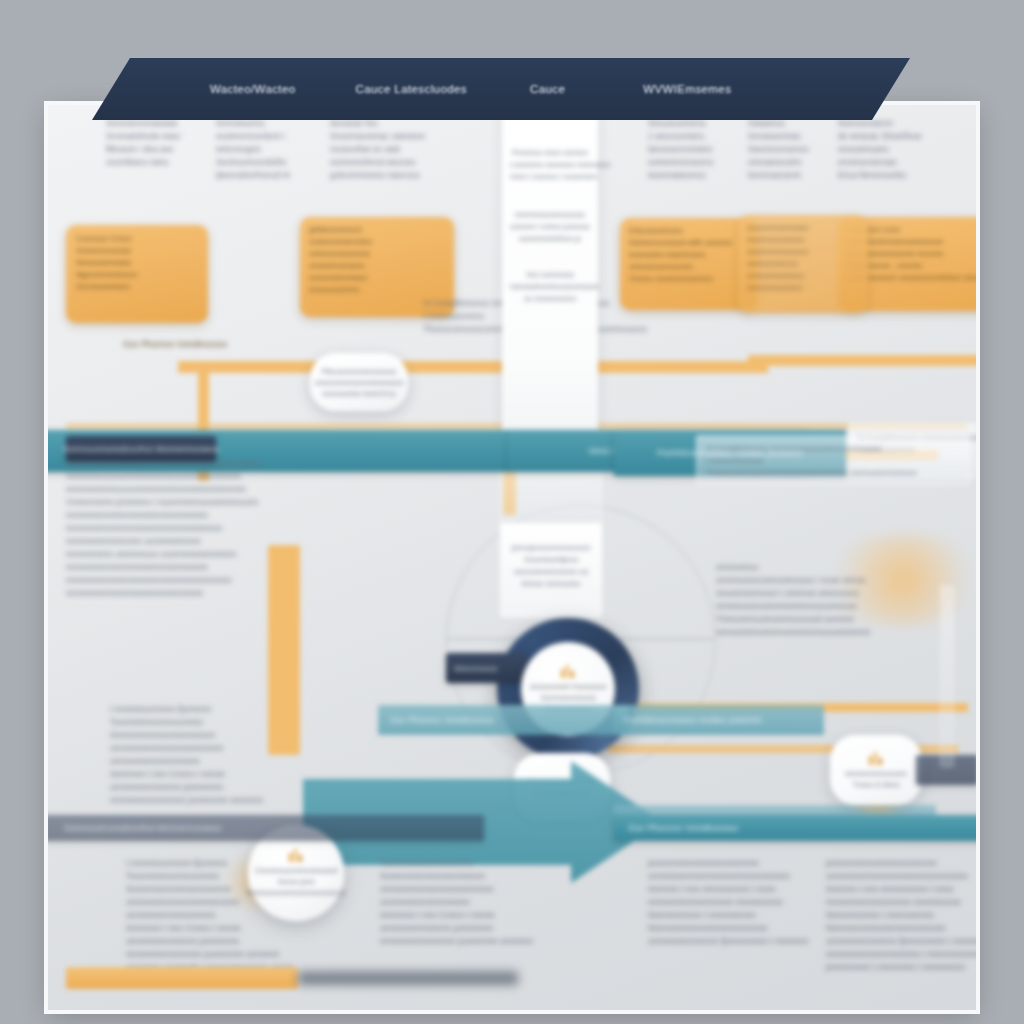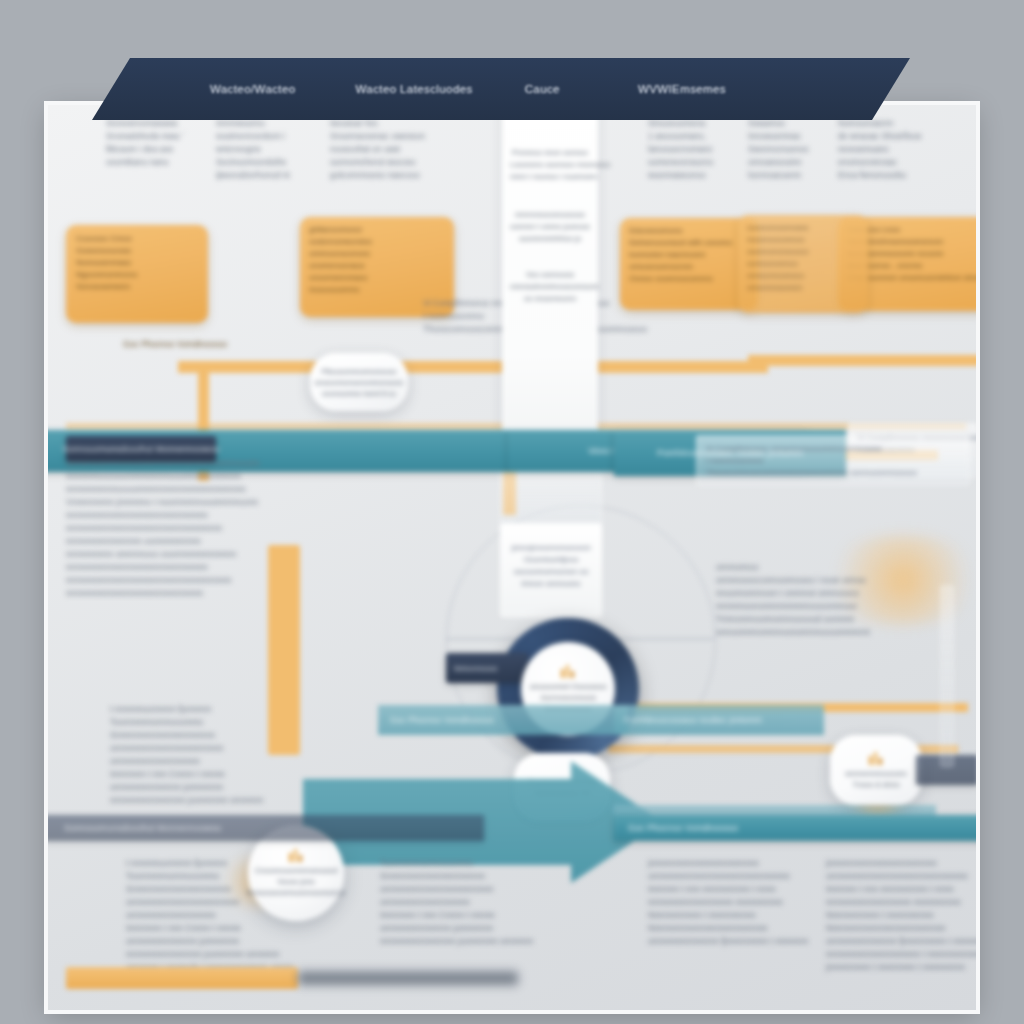--- a/index.html
+++ b/index.html
@@ -450,16 +450,16 @@
     </div>
 
     <div class="footbar" style="left:18px;top:862px;width:232px;height:22px;background:linear-gradient(180deg,#f7c273,#f0ac4c);"></div>
     <div class="footbar" style="left:250px;top:866px;width:220px;height:14px;background:linear-gradient(180deg,#566173,#3d4858);opacity:.65;filter:blur(4px);"></div>
 
   </div>
 </div>
 
 <div id="banner">
   <div class="bi" style="margin-left:118px;">Wacteo/Wacteo</div>
-  <div class="bi" style="margin-left:60px;">Wacteo Latescluodes</div>
-  <div class="bi" style="margin-left:37px;padding-left:15px;">Cauce</div>
+  <div class="bi" style="margin-left:60px;">Cauce Latescluodes</div>
+  <div class="bi" style="margin-left:48px;padding-left:15px;">Cauce</div>
   <div class="bi" style="margin-left:78px;">WVWIEmsemes</div>
 </div>
 
 </body></html>

